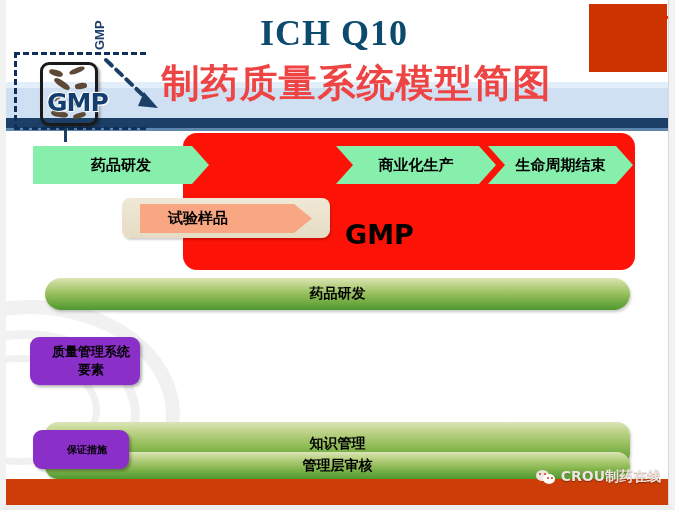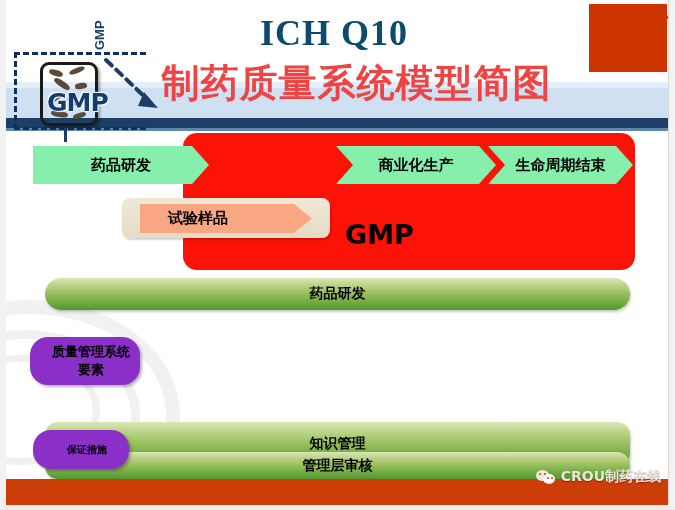--- a/index.html
+++ b/index.html
@@ -181,21 +181,21 @@
                  border-radius:14px;
                  flex-direction:column; justify-content:center; gap:5px; }
   #gbar-block .line { font-size:14px; font-weight:bold; color:#000; line-height:1.15; }
   #gbar-know   { left:45px; top:422px; width:585px; height:44px; border-radius:13px; }
   #gbar-risk   { left:45px; top:452px; width:585px; height:27px; border-radius:13px; }
 
   
   .plabel {
     position:absolute;
     background:#8b2fc9;
-    border-radius:18px;
+    border-radius:9px;
     box-shadow:2px 2px 3px rgba(0,0,0,0.3);
     display:flex; flex-direction:column;
     align-items:center; justify-content:center;
     color:#000; font-weight:bold; font-size:13px; line-height:1.35;
     font-family:"DejaVu Sans","Liberation Sans",sans-serif;
     padding-left:12px;
   }
   #plabel-qms  { left:30px; top:337px; width:110px; height:48px; }
   #plabel-assur{ left:33px; top:430px; width:96px; height:39px; font-size:10px;justify-content:center; }
 

